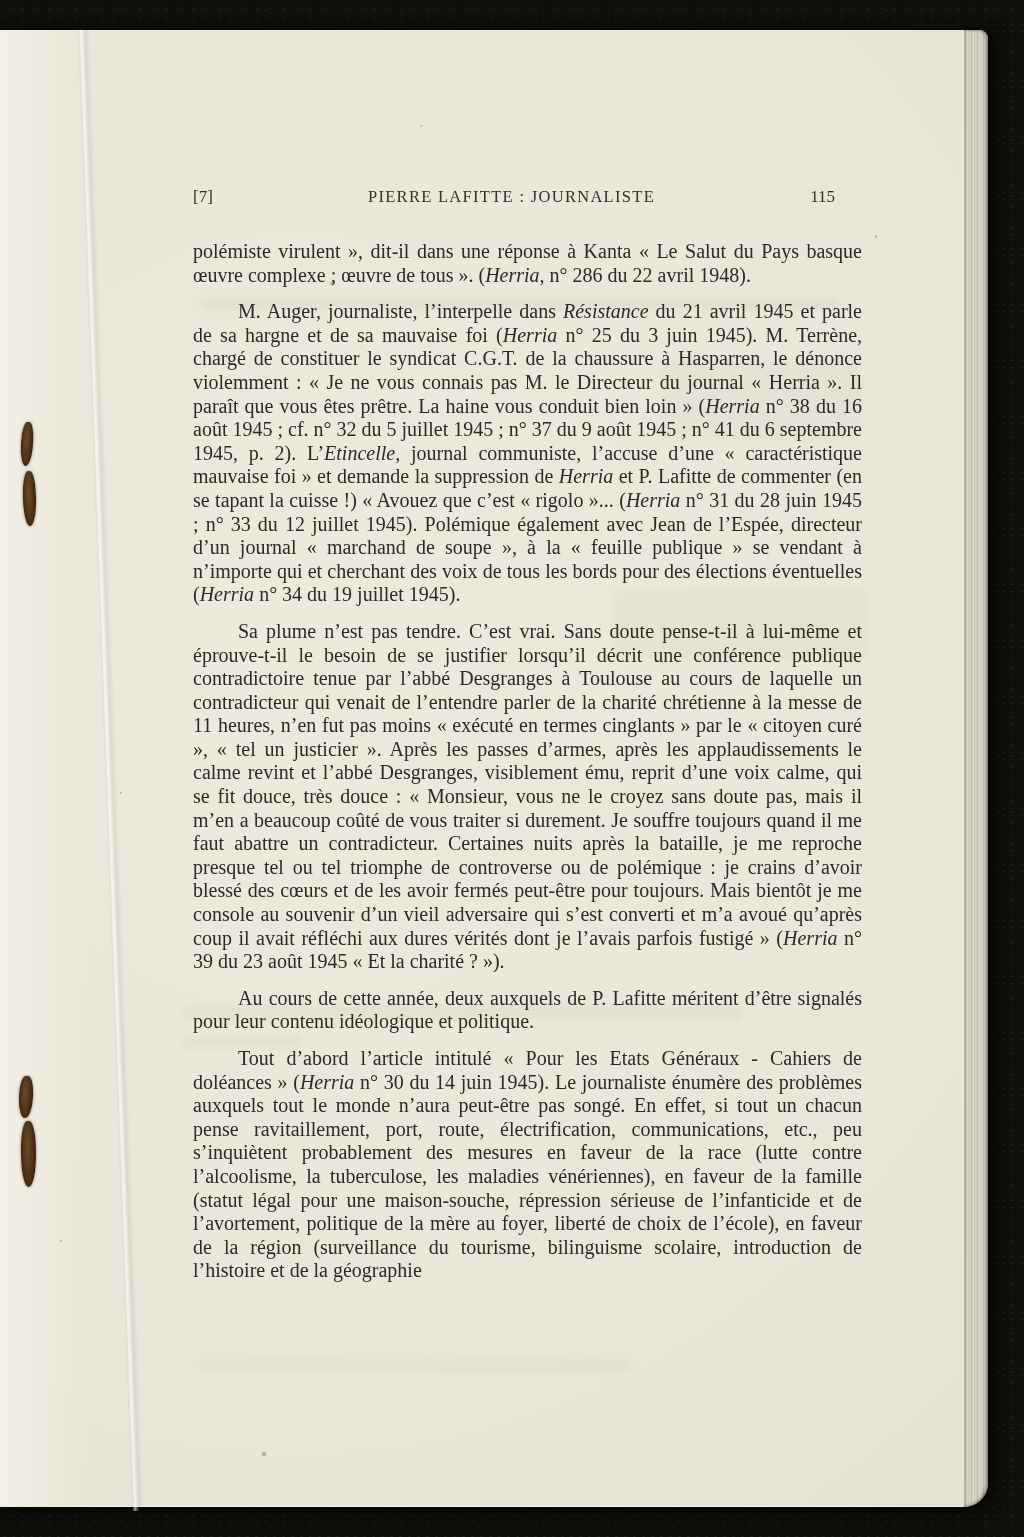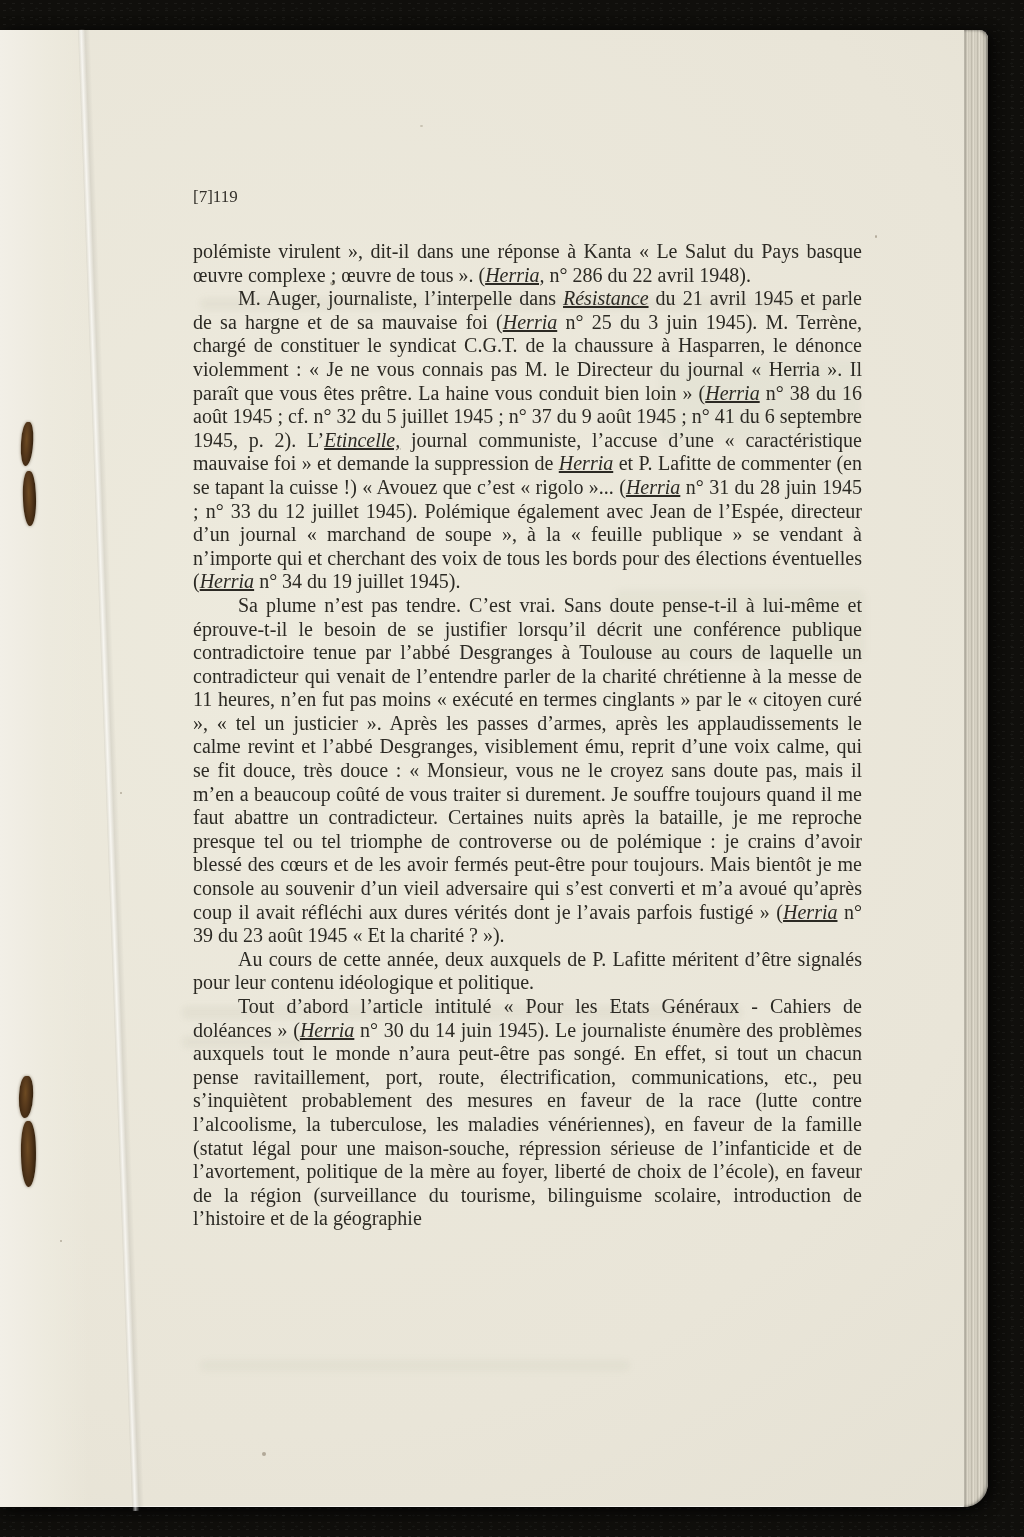--- a/index.html
+++ b/index.html
@@ -55,22 +55,22 @@
   .header .ref{font-size:17px;}
   .header .title{flex:1;text-align:center;font-size:16.5px;letter-spacing:1.3px;}
   .header .pageno{font-size:17px;padding-right:26px;}
 
   .body-text{
     position:absolute;left:193px;top:210px;width:669px;
     font-size:20px;line-height:23.6px;text-align:justify;
     color:#2c2a24;
   }
   .body-text p{margin:0;}
-  .body-text p + p{margin-top:0;text-indent:45px;}
-  .body-text em{font-style:italic;text-decoration:underline;}
+  .body-text p + p{margin-top:13px;text-indent:45px;}
+  .body-text em{font-style:italic;}
 
   .ghost{
     position:absolute;background:rgba(122,132,106,.07);
     filter:blur(3px);border-radius:6px;pointer-events:none;
   }
   .g1{left:200px;top:268px;width:640px;height:12px;}
   .g2{left:615px;top:560px;width:250px;height:70px;background:rgba(122,132,106,.05);}
   .g3{left:182px;top:976px;width:560px;height:13px;}
   .g4{left:182px;top:1006px;width:120px;height:12px;}
   .g5{left:660px;top:330px;width:200px;height:80px;background:rgba(122,132,106,.045);}
@@ -105,21 +105,22 @@
 
   <div class="speck k1"></div>
   <div class="speck k2"></div>
   <div class="speck k3"></div>
   <div class="speck k4"></div>
   <div class="speck k5"></div>
   <div class="speck k6"></div>
 
   <div class="header">
     <span class="ref">[7]</span>
-    <span class="pageno">119</span>
+    <span class="title">PIERRE LAFITTE : JOURNALISTE</span>
+    <span class="pageno">115</span>
   </div>
 
   <div class="body-text">
     <p><span>polémiste virulent », dit-il dans une réponse à Kanta « Le Salut du Pays basque œuvre complexe ; œuvre de tous ». (</span><em>Herria,</em><span> n° 286 du 22 avril 1948).</span></p>
     <p><span>M. Auger, journaliste, l’interpelle dans </span><em>Résistance</em><span> du 21 avril 1945 et parle de sa hargne et de sa mauvaise foi (</span><em>Herria</em><span> n° 25 du 3 juin 1945). M. Terrène, chargé de constituer le syndicat C.G.T. de la chaussure à Hasparren, le dénonce violemment : « Je ne vous connais pas M. le Directeur du journal « Herria ». Il paraît que vous êtes prêtre. La haine vous conduit bien loin » (</span><em>Herria</em><span> n° 38 du 16 août 1945 ; cf. n° 32 du 5 juillet 1945 ; n° 37 du 9 août 1945 ; n° 41 du 6 septembre 1945, p. 2). L’</span><em>Etincelle,</em><span> journal communiste, l’accuse d’une « caractéristique mauvaise foi » et demande la suppression de </span><em>Herria</em><span> et P. Lafitte de commenter (en se tapant la cuisse !) « Avouez que c’est « rigolo »... (</span><em>Herria</em><span> n° 31 du 28 juin 1945 ; n° 33 du 12 juillet 1945). Polémique également avec Jean de l’Espée, directeur d’un journal « marchand de soupe », à la « feuille publique » se vendant à n’importe qui et cherchant des voix de tous les bords pour des élections éventuelles (</span><em>Herria</em><span> n° 34 du 19 juillet 1945).</span></p>
     <p><span>Sa plume n’est pas tendre. C’est vrai. Sans doute pense-t-il à lui-même et éprouve-t-il le besoin de se justifier lorsqu’il décrit une conférence publique contradictoire tenue par l’abbé Desgranges à Toulouse au cours de laquelle un contradicteur qui venait de l’entendre parler de la charité chrétienne à la messe de 11 heures, n’en fut pas moins « exécuté en termes cinglants » par le « citoyen curé », « tel un justicier ». Après les passes d’armes, après les applaudissements le calme revint et l’abbé Desgranges, visiblement ému, reprit d’une voix calme, qui se fit douce, très douce : « Monsieur, vous ne le croyez sans doute pas, mais il m’en a beaucoup coûté de vous traiter si durement. Je souffre toujours quand il me faut abattre un contradicteur. Certaines nuits après la bataille, je me reproche presque tel ou tel triomphe de controverse ou de polémique : je crains d’avoir blessé des cœurs et de les avoir fermés peut-être pour toujours. Mais bientôt je me console au souvenir d’un vieil adversaire qui s’est converti et m’a avoué qu’après coup il avait réfléchi aux dures vérités dont je l’avais parfois fustigé » (</span><em>Herria</em><span> n° 39 du 23 août 1945 « Et la charité ? »).</span></p>
     <p><span>Au cours de cette année, deux auxquels de P. Lafitte méritent d’être signalés pour leur contenu idéologique et politique.</span></p>
     <p><span>Tout d’abord l’article intitulé « Pour les Etats Généraux - Cahiers de doléances » (</span><em>Herria</em><span> n° 30 du 14 juin 1945). Le journaliste énumère des problèmes auxquels tout le monde n’aura peut-être pas songé. En effet, si tout un chacun pense ravitaillement, port, route, électrification, communications, etc., peu s’inquiètent probablement des mesures en faveur de la race (lutte contre l’alcoolisme, la tuberculose, les maladies vénériennes), en faveur de la famille (statut légal pour une maison-souche, répression sérieuse de l’infanticide et de l’avortement, politique de la mère au foyer, liberté de choix de l’école), en faveur de la région (surveillance du tourisme, bilinguisme scolaire, introduction de l’histoire et de la géographie</span></p>
   </div>
 

